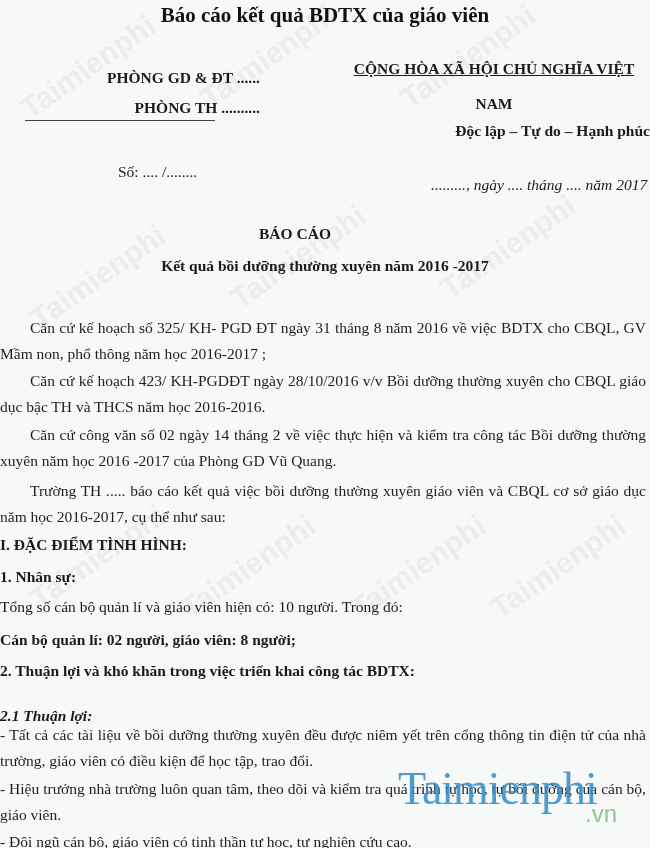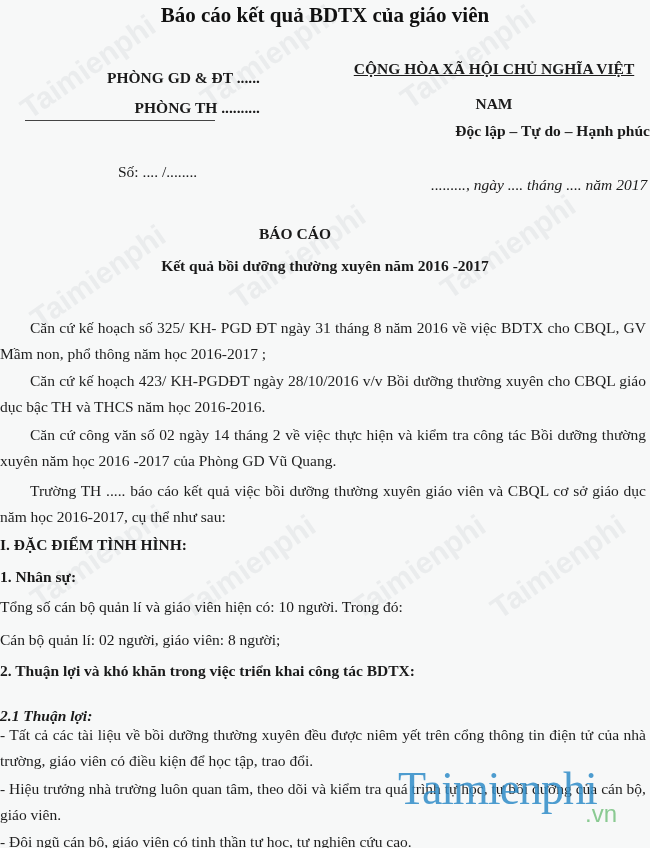--- a/index.html
+++ b/index.html
@@ -72,21 +72,21 @@
 <div class="abs bold normal" style="left:0;width:650px;text-align:center;top:257px;">Kết quả bồi dưỡng thường xuyên năm 2016 -2017</div>
 
 <div class="para indent" style="top:315px;">Căn cứ kế hoạch số 325/ KH- PGD ĐT ngày 31 tháng 8 năm 2016 về việc BDTX cho CBQL, GV Mầm non, phổ thông năm học 2016-2017 ;</div>
 <div class="para indent" style="top:368px;">Căn cứ kế hoạch 423/ KH-PGDĐT ngày 28/10/2016 v/v Bồi dưỡng thường xuyên cho CBQL giáo dục bậc TH và THCS năm học 2016-2016.</div>
 <div class="para indent" style="top:422px;">Căn cứ công văn số 02 ngày 14 tháng 2 về việc thực hiện và kiểm tra công tác Bồi dưỡng thường xuyên năm học 2016 -2017 của Phòng GD Vũ Quang.</div>
 <div class="para indent" style="top:478px;">Trường TH ..... báo cáo kết quả việc bồi dưỡng thường xuyên  giáo viên  và CBQL cơ sở giáo dục năm học 2016-2017, cụ thể như sau:</div>
 
 <div class="abs bold normal" style="left:0;top:536px;">I. ĐẶC ĐIỂM TÌNH HÌNH:</div>
 <div class="abs bold normal" style="left:0;top:568px;">1. Nhân sự:</div>
 <div class="abs normal" style="left:0;top:598px;">Tổng số cán bộ quản lí và giáo viên hiện có: 10 người. Trong đó:</div>
-<div class="abs normal" style="left:0;top:631px;">Cán bộ quản lí: 02 người, giáo viên: 8 người;</div>
+<div class="abs normal" style="left:0;top:631px;font-weight:bold;">Cán bộ quản lí: 02 người, giáo viên: 8 người;</div>
 <div class="abs bold normal" style="left:0;top:662px;">2. Thuận lợi và khó khăn trong việc triển khai công tác BDTX:</div>
 <div class="abs bold italic normal" style="left:0;top:694px;">2.1 Thuận lợi:</div>
 
 <div class="para" style="top:722px;">- Tất cả các tài liệu về bồi dưỡng thường xuyên đều được niêm yết trên cổng thông tin điện tử của nhà trường, giáo viên có điều kiện để học tập, trao đổi.</div>
 <div class="para" style="top:776px;">-  Hiệu trưởng nhà trường luôn quan tâm, theo dõi và kiểm tra quá trình tự học, tự bồi dưỡng của cán bộ, giáo viên.</div>
 <div class="para" style="top:829px;">- Đội ngũ cán bộ, giáo viên có tinh thần tự học, tự nghiên cứu cao.</div>
 
 <div class="logo">Taimienphi</div>
 <div class="logo-vn">.vn</div>
 

